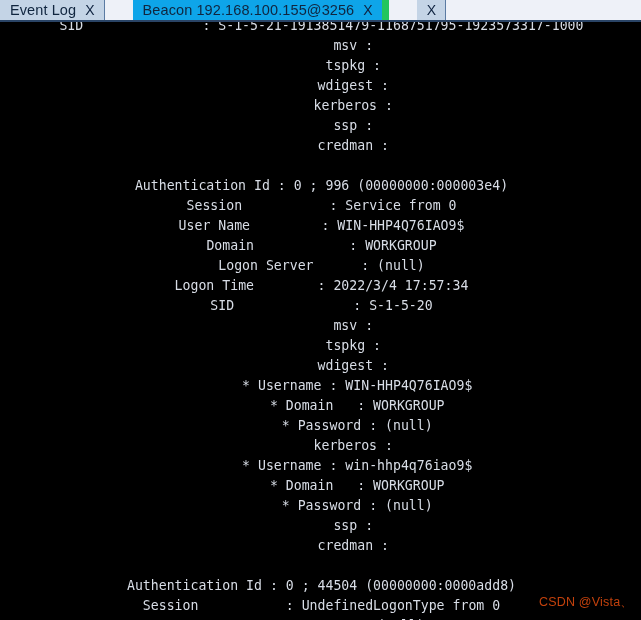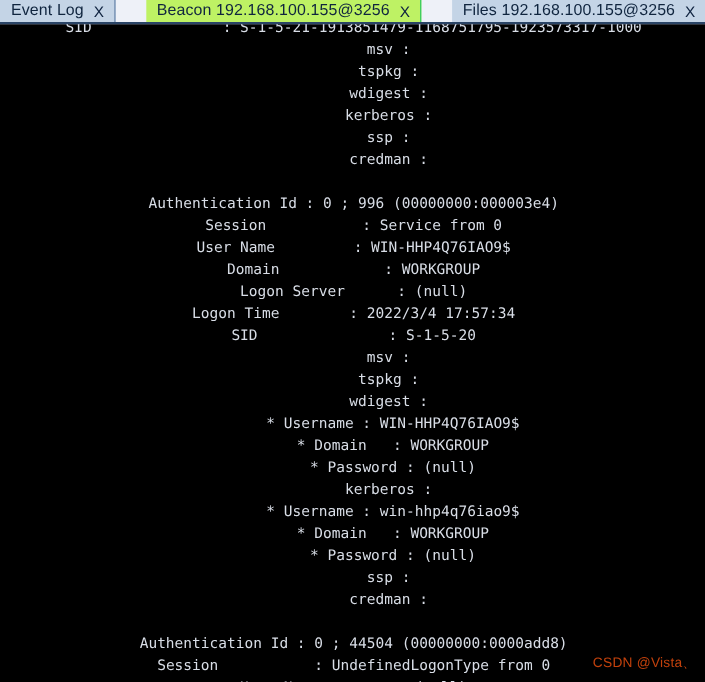--- a/index.html
+++ b/index.html
@@ -41,22 +41,22 @@
     box-sizing: border-box;
     background: #c4d4e6;
     border-right: 1px solid #5b7ba3;
     color: #10253f;
     font-size: 14.5px;
     line-height: 1;
     white-space: nowrap;
     cursor: default;
   }
   .tab.selected {
-    background: #bef264;
-    border-right: 1px solid #22c55e;
+    background: #0ea5e9;
+    border-right: 7px solid #22c55e;
   }
   .tab .tab-label { letter-spacing: 0.1px; }
   .tab .tab-close {
     font-size: 14px;
     color: #0f2340;
     cursor: pointer;
   }
   #tab-filler {
     flex: 1 1 auto;
     background: #eef1f8;
@@ -111,17 +111,16 @@
 
   <div class="tab">
       <span class="tab-label">Event Log</span>
       <span class="tab-close">X</span>
     </div>
     <div class="tab selected">
       <span class="tab-label">Beacon 192.168.100.155@3256</span>
       <span class="tab-close">X</span>
     </div>
     <div class="tab">
-      <span class="tab-label">Files 192.168.100.155@3256</span>
       <span class="tab-close">X</span>
     </div>
     <div id="tab-filler"></div>
 </div>
 
 </body></html>

